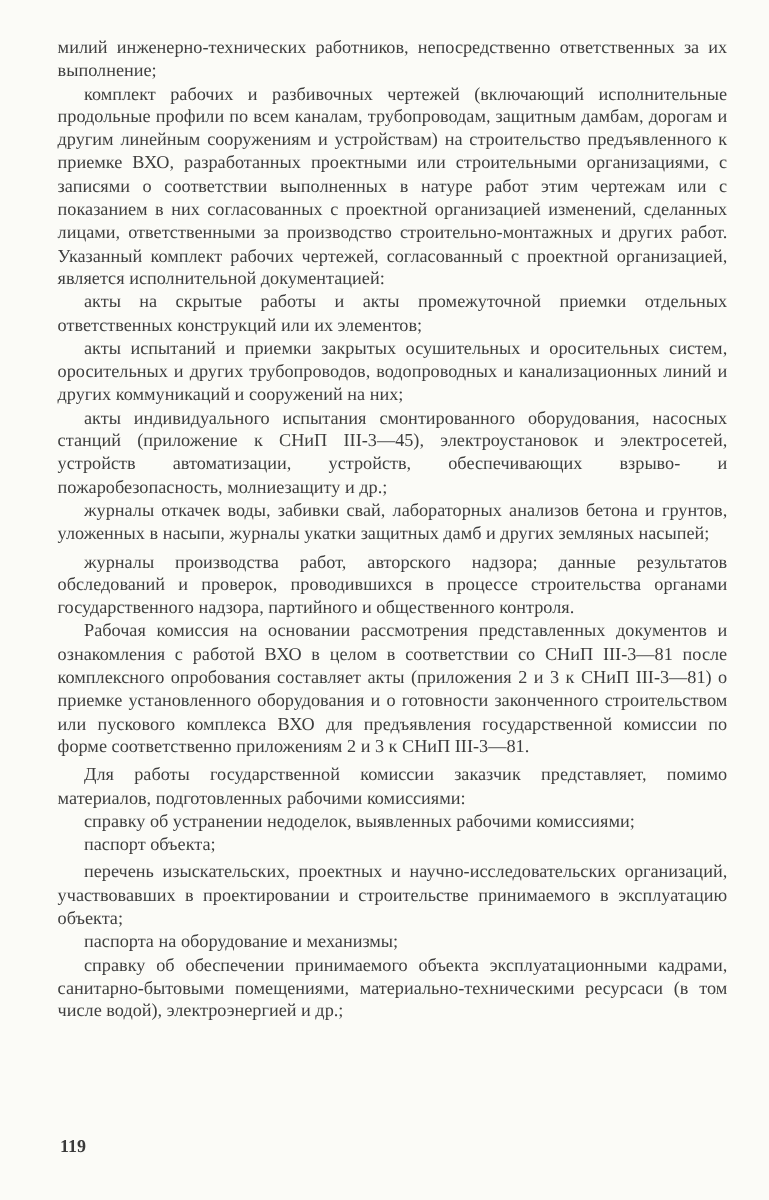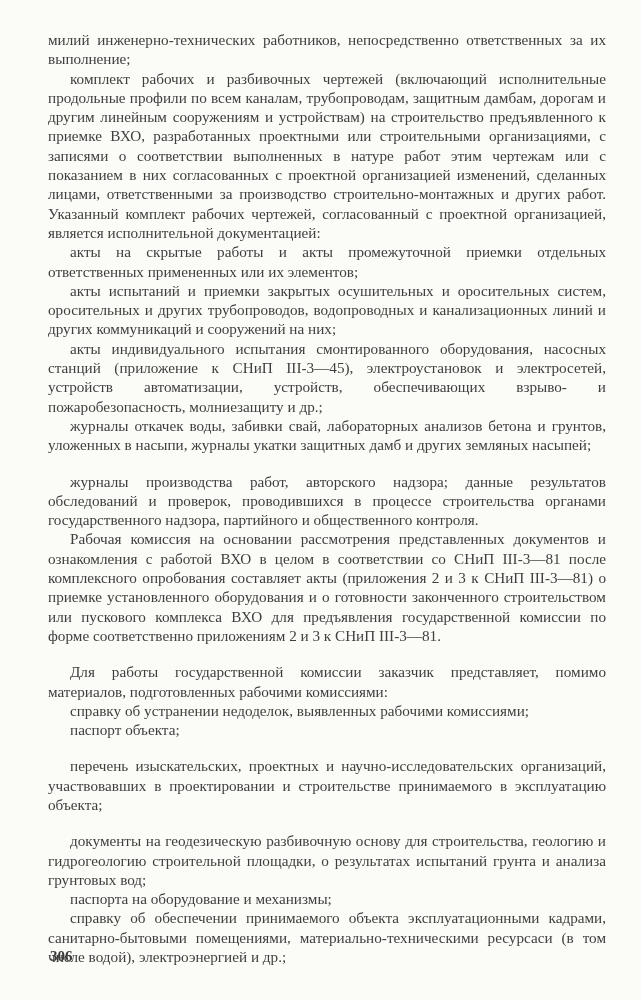--- a/index.html
+++ b/index.html
@@ -10,42 +10,41 @@
     color: #3e3e3e;
   }
   .page { position: relative; width: 641px; height: 716px; }
   .text {
     position: absolute; left: 48px; top: 30px; width: 558px;
     font-size: 15.2px; line-height: 19.3px;
     text-align: justify;
   }
   .text p { margin: 0; text-indent: 22px; hyphens: manual; }
   .text p.noindent { text-indent: 0; }
-  .text p.gap { margin-top: 17px; }
+  .text p.gap { margin-top: 4px; }
   .pagenum {
     position: absolute; left: 50px; top: 948px;
     font-size: 15px; font-weight: bold; color: #3a3a3a;
   }
 </style>
 </head>
 <body>
 
 <div class="page">
   <div class="text">
     <p class="noindent">милий инженерно-технических работников, непосредственно ответственных за их выполнение;</p>
     <p>комплект рабочих и разбивочных чертежей (включающий исполнительные продольные профили по всем каналам, трубопроводам, защитным дамбам, дорогам и другим линейным сооружениям и устройствам) на строительство предъявленного к приемке ВХО, разработанных проектными или строительными организациями, с записями о соответствии выполненных в натуре работ этим чертежам или с показанием в них согласованных с проектной организацией изменений, сделанных лицами, ответственными за производство строительно-монтажных и других работ. Указанный комплект рабочих чертежей, согласованный с проектной организацией, является исполнительной документацией:</p>
-    <p>акты на скрытые работы и акты промежуточной приемки отдельных ответственных примененных или их элементов;</p>
+    <p>акты на скрытые работы и акты промежуточной приемки отдельных ответственных конструкций или их элементов;</p>
     <p>акты испытаний и приемки закрытых осушительных и оросительных систем, оросительных и других трубопроводов, водопроводных и канализационных линий и других коммуникаций и сооружений на них;</p>
     <p>акты индивидуального испытания смонтированного оборудования, насосных станций (приложение к СНиП III-3—45), электроустановок и электросетей, устройств автоматизации, устройств, обеспечивающих взрыво- и пожаробезопасность, молниезащиту и др.;</p>
     <p>журналы откачек воды, забивки свай, лабораторных анализов бетона и грунтов, уложенных в насыпи, журналы укатки защитных дамб и других земляных насыпей;</p>
     <p class="gap">журналы производства работ, авторского надзора; данные результатов обследований и проверок, проводившихся в процессе строительства органами государственного надзора, партийного и общественного контроля.</p>
     <p>Рабочая комиссия на основании рассмотрения представленных документов и ознакомления с работой ВХО в целом в соответствии со СНиП III-3—81 после комплексного опробования составляет акты (приложения 2 и 3 к СНиП III-3—81) о приемке установленного оборудования и о готовности законченного строительством или пускового комплекса ВХО для предъявления государственной комиссии по форме соответственно приложениям 2 и 3 к СНиП III-3—81.</p>
     <p class="gap">Для работы государственной комиссии заказчик представляет, помимо материалов, подготовленных рабочими комиссиями:</p>
     <p>справку об устранении недоделок, выявленных рабочими комиссиями;</p>
     <p>паспорт объекта;</p>
     <p class="gap">перечень изыскательских, проектных и научно-исследовательских организаций, участвовавших в проектировании и строительстве принимаемого в эксплуатацию объекта;</p>
-    <p class="gap">документы на геодезическую разбивочную основу для строительства, геологию и гидрогеологию строительной площадки, о результатах испытаний грунта и анализа грунтовых вод;</p>
     <p>паспорта на оборудование и механизмы;</p>
     <p>справку об обеспечении принимаемого объекта эксплуатационными кадрами, санитарно-бытовыми помещениями, материально-техническими ресурсаси (в том числе водой), электроэнергией и др.;</p>
 
   </div>
-  <div class="pagenum">306</div>
+  <div class="pagenum">119</div>
 </div>
 
 </body></html>

